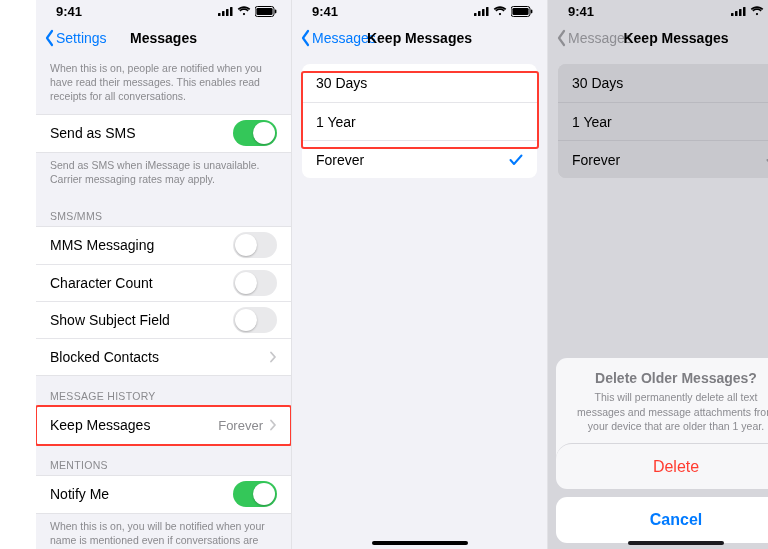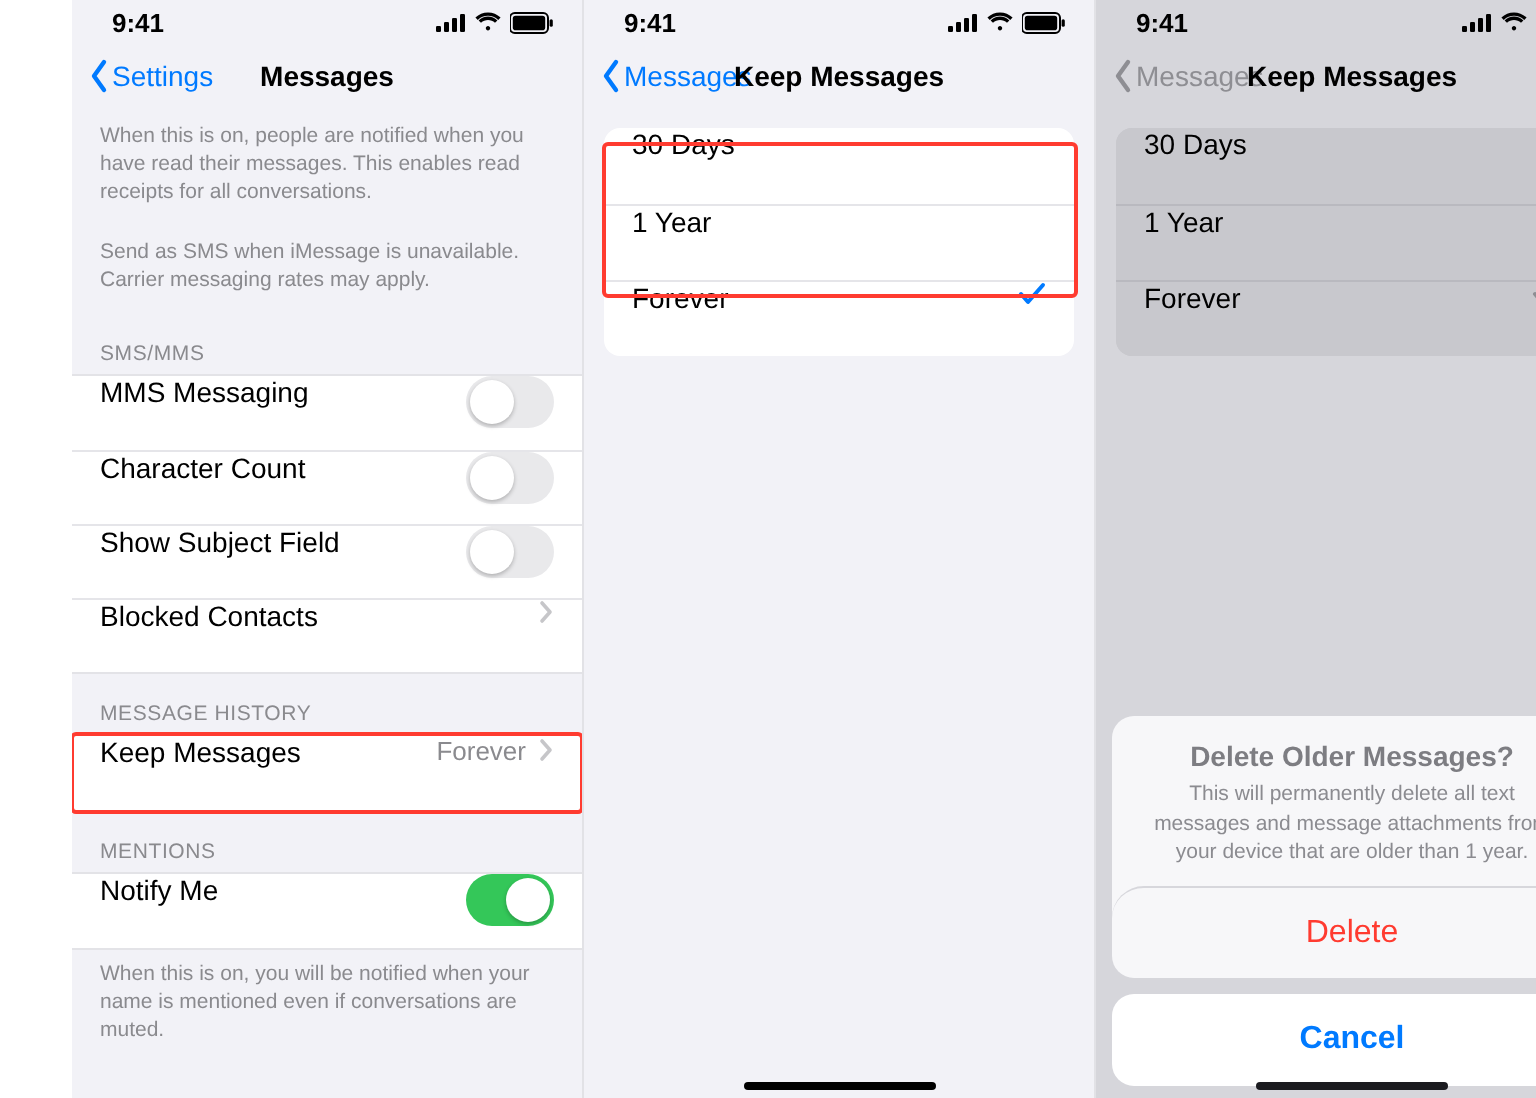--- a/index.html
+++ b/index.html
@@ -22,21 +22,21 @@
   .navbar .back.dim { color:#8e8e93; }
   .navbar .title { position:absolute; left:0; right:0; text-align:center; font-size:14px; font-weight:600; pointer-events:none; }
   .navbar .back svg { width:11px; height:18px; }
   .chev-blue { stroke:#007aff; }
   .chev-gray { stroke:#8e8e93; }
 
   
   .footnote { font-size:10.5px; color:#8a8a8e; padding:5px 14px 10px 14px; line-height:1.35; }
   .header-label { font-size:10.5px; color:#8a8a8e; padding:14px 14px 4px 14px; text-transform:uppercase; letter-spacing:.3px; }
   .group { background:#fff; border-top:1px solid #e3e3e7; border-bottom:1px solid #e3e3e7; }
-  .row { height:37px; display:flex; align-items:flex-start; justify-content:space-between; padding:0 14px; font-size:14px; }
+  .row { height:37px; display:flex; align-items:center; justify-content:space-between; padding:0 14px; font-size:14px; }
   .row + .row { border-top:1px solid #e5e5e9; }
   .row .val { color:#8a8a8e; display:flex; align-items:center; gap:6px; font-size:13px; }
   .row .chev { display:inline-block; }
   .row .chev svg { display:block; }
 
   .toggle { width:44px; height:26px; border-radius:13px; position:relative; }
   .toggle .knob { width:22px; height:22px; background:#fff; border-radius:50%; position:absolute; top:2px; box-shadow:0 1px 2px rgba(0,0,0,.25); }
   .toggle.on { background:#34c759; }
   .toggle.on .knob { right:2px; }
   .toggle.off { background:#e9e9eb; }
@@ -107,20 +107,28 @@
         <svg viewBox="0 0 11 18">
             <polyline points="8,2 3,9 8,16" fill="none" class="chev-blue" stroke-width="2.2" stroke-linecap="round" stroke-linejoin="round"></polyline>
           </svg>
         <span>Settings</span>
       </div>
       <div class="title">Messages</div>
     </div>
 
     <div class="footnote">When this is on, people are notified when you have read their messages. This enables read receipts for all conversations.</div>
 
+    <div class="group">
+      <div class="row">
+        <span>Send as SMS</span>
+        <span class="toggle on">
+            <span class="knob"></span>
+          </span>
+      </div>
+    </div>
     <div class="footnote">Send as SMS when iMessage is unavailable. Carrier messaging rates may apply.</div>
 
     <div class="header-label">SMS/MMS</div>
     <div class="group">
       <div class="row">
         <span>MMS Messaging</span>
         <span class="toggle off">
             <span class="knob"></span>
           </span>
       </div>

